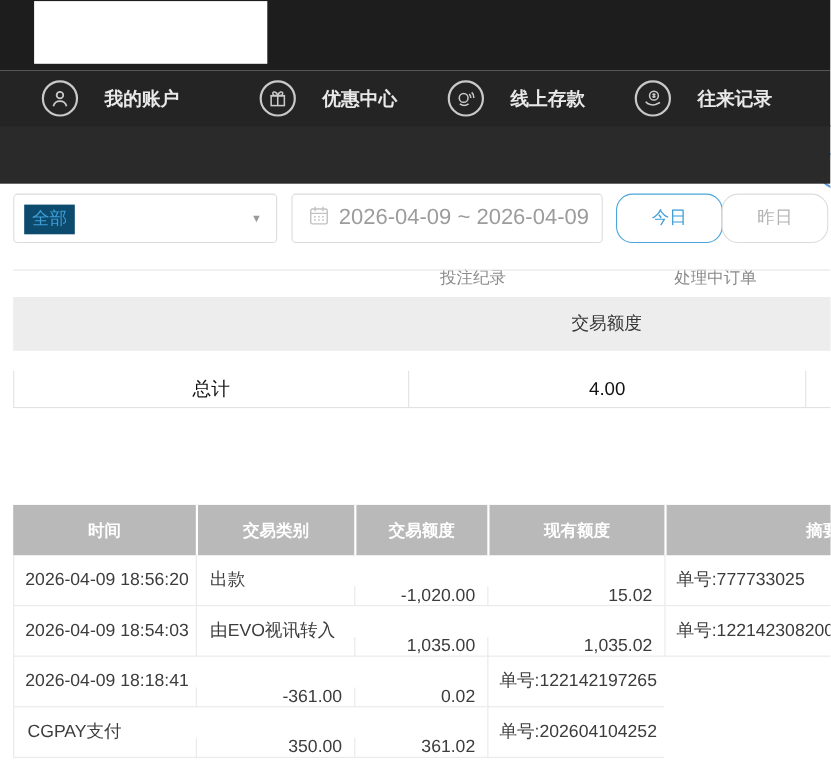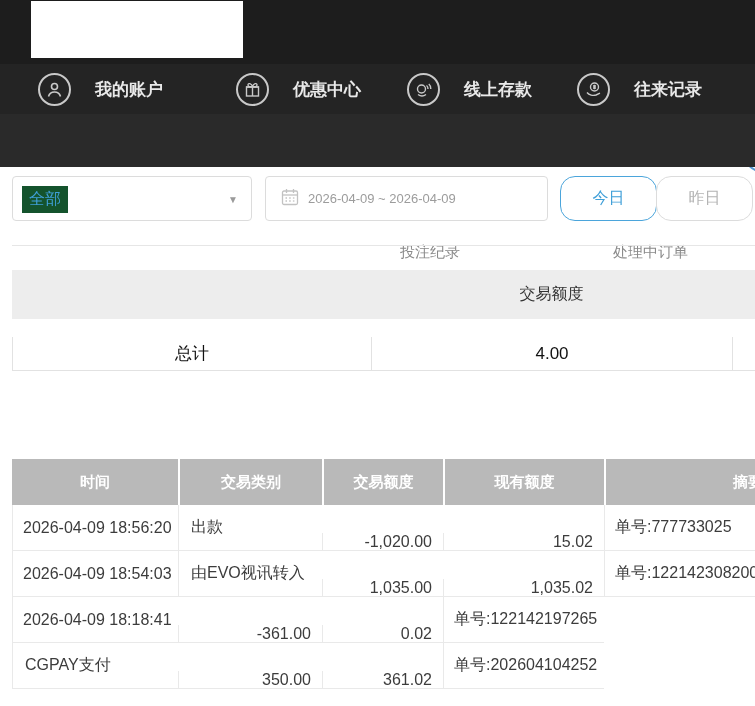--- a/index.html
+++ b/index.html
@@ -16,24 +16,24 @@
   .nav-item .ring{width:29px;height:29px;border:2px solid #c9c9c9;border-radius:50%;display:flex;align-items:center;justify-content:center;flex:0 0 auto;}
   .nav-item svg{display:block;}
   .chat-ring{position:absolute;left:744px;top:74px;width:30px;height:30px;border:2px solid #5b9bd5;border-radius:50%;background:transparent;}
   
   .tabbar{position:absolute;left:0;top:114px;width:755px;height:53px;background:#2a2a2a;}
   .tab{position:absolute;top:129px;font-size:15px;color:#8a8a8a;cursor:pointer;white-space:nowrap;}
   .tab.active{color:#ffffff;}
   .tab-underline{position:absolute;left:507px;top:157px;width:68px;height:4px;background:#38b3f0;}
   
   .select-box{position:absolute;left:12px;top:176px;width:240px;height:45px;border:1px solid #dcdcdc;border-radius:4px;box-sizing:border-box;background:#fff;cursor:pointer;}
-  .select-value{position:absolute;left:9px;top:9px;padding:3px 7px;background:#14532d;color:#3f9fd8;font-size:16px;}
+  .select-value{position:absolute;left:9px;top:9px;padding:3px 7px;background:#0c4a6e;color:#3f9fd8;font-size:16px;}
   .select-caret{position:absolute;right:13px;top:17px;color:#9a9a9a;font-size:10px;}
   .date-box{position:absolute;left:265px;top:176px;width:283px;height:45px;border:1px solid #dcdcdc;border-radius:4px;box-sizing:border-box;display:flex;align-items:center;gap:9px;padding-left:15px;cursor:pointer;}
-  .date-text{color:#9c9c9c;font-size:13px;white-space:nowrap;}
+  .date-text{color:#9c9c9c;font-size:20px;white-space:nowrap;}
   .range-btn{position:absolute;top:176px;width:97px;height:45px;box-sizing:border-box;border-radius:15px;display:flex;align-items:center;justify-content:center;font-size:16px;background:#fff;cursor:pointer;}
   .btn-today{left:560px;border:1px solid #4ba5db;color:#3f9fd8;}
   .btn-yesterday{left:656px;border:1px solid #dcdcdc;color:#b3b3b3;}
   .filter-divider{position:absolute;left:12px;top:245px;width:743px;height:1px;background:#e6e6e6;}
   
   .summary{position:absolute;left:12px;top:270px;width:920px;}
   .summary-header{display:grid;grid-template-columns:359px 361px 200px;height:49px;background:#ededed;}
   .summary-header .cell{display:flex;align-items:center;justify-content:center;color:#333;font-size:16px;}
   .summary-row{display:grid;grid-template-columns:359px 361px 200px;height:52px;background:#fff;}
   .summary-row .cell{display:flex;align-items:center;justify-content:center;color:#111;font-size:17px;border-bottom:1px solid #e2e2e2;border-left:1px solid #e2e2e2;box-sizing:border-box;margin-top:18px;}

